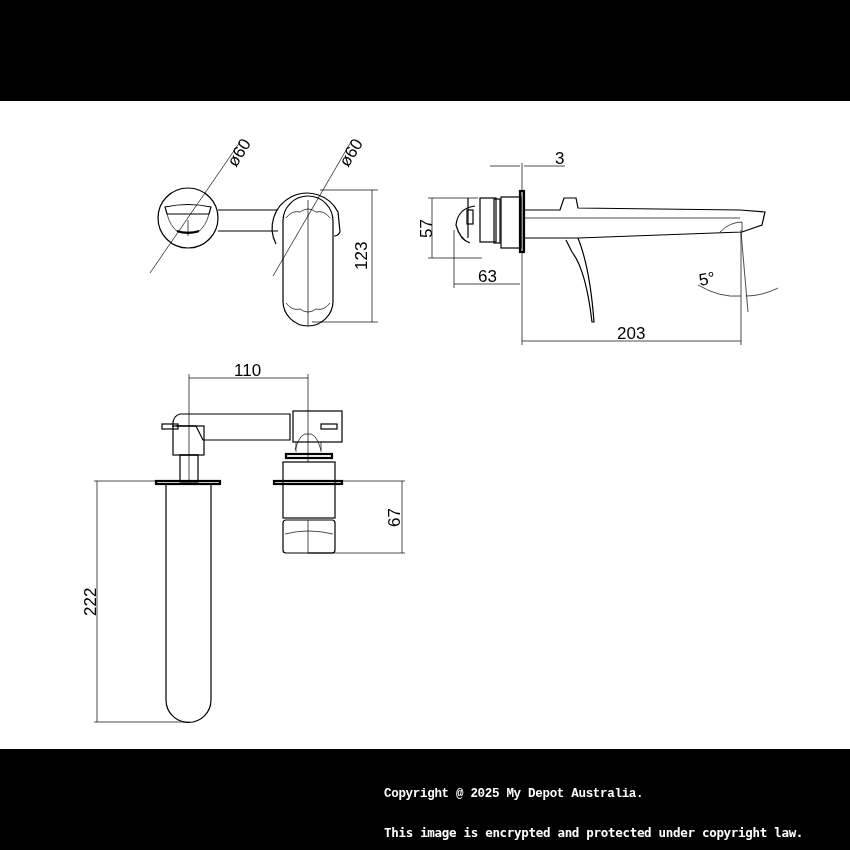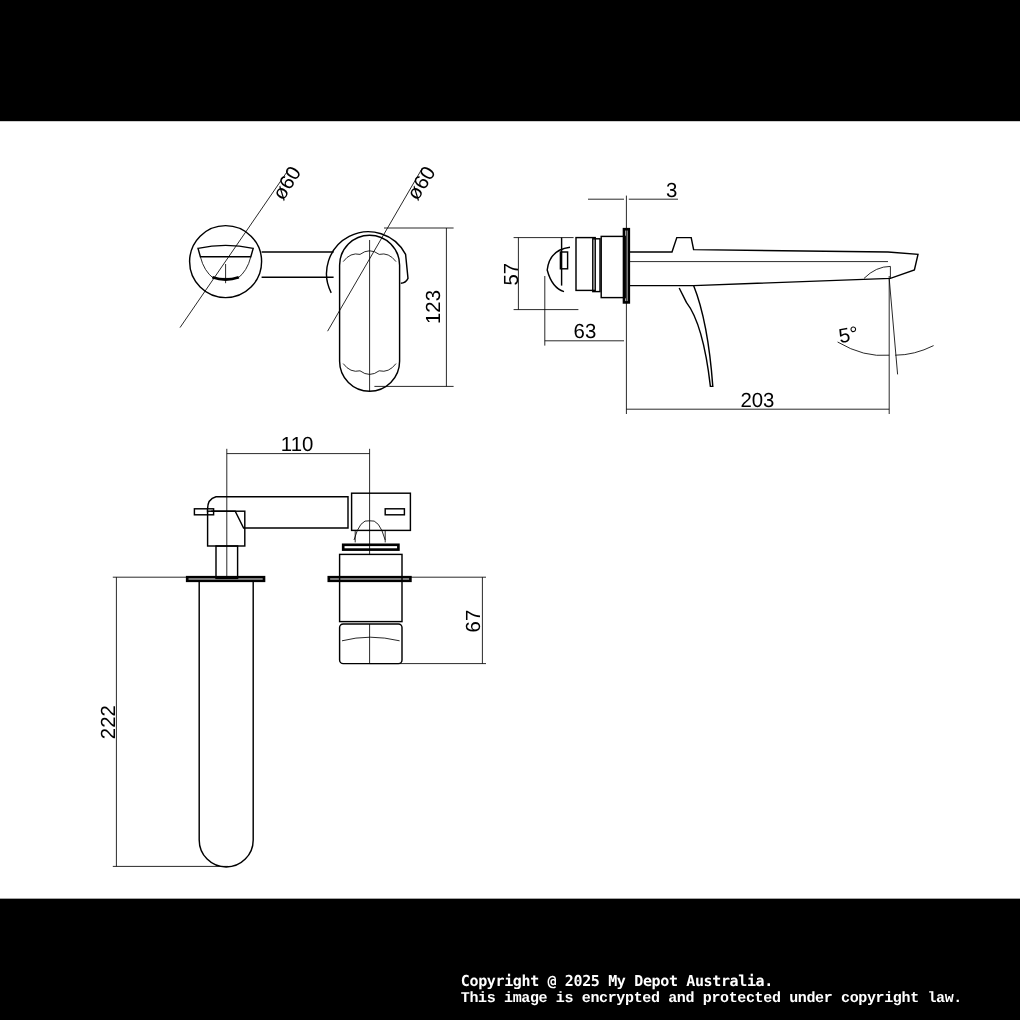--- a/index.html
+++ b/index.html
@@ -1,22 +1,22 @@
 <!DOCTYPE html>
 <html><head>
   <meta charset="utf-8">
   <style>
     html, body { margin: 0; padding: 0; background: #000; }
     body { width: 850px; height: 850px; position: relative; overflow: hidden; font-family: "Liberation Sans", sans-serif; }
     .top-band { position: absolute; left: 0; top: 0; width: 850px; height: 101px; background: #000; }
     .canvas { position: absolute; left: 0; top: 101px; width: 850px; height: 648px; background: #fff; }
     .bottom-band { position: absolute; left: 0; top: 749px; width: 850px; height: 101px; background: #000; }
     .copyright { position: absolute; left: 384px; color: #fff; font-family: "DejaVu Sans Mono", monospace; font-size: 12.5px; font-weight: bold; white-space: nowrap; letter-spacing: -0.3px; }
-    .copyright.l1 { top: 810px; }
-    .copyright.l2 { top: 825px; font-family: Liberation Mono, monospace; }
+    .copyright.l1 { top: 787px; font-family: Liberation Mono, monospace; }
+    .copyright.l2 { top: 825px; }
     svg { position: absolute; left: 0; top: 0; }
     .ln { stroke: #000; stroke-width: 1.2; fill: none; }
     .thin { stroke: #000; stroke-width: 0.7; fill: none; }
     .thick { stroke: #000; stroke-width: 2.2; fill: none; }
     .dimtxt { font-family: "Liberation Sans", sans-serif; font-size: 17px; fill: #000; }
   </style>
 </head>
 <body>
 
 <div class="top-band"></div>

